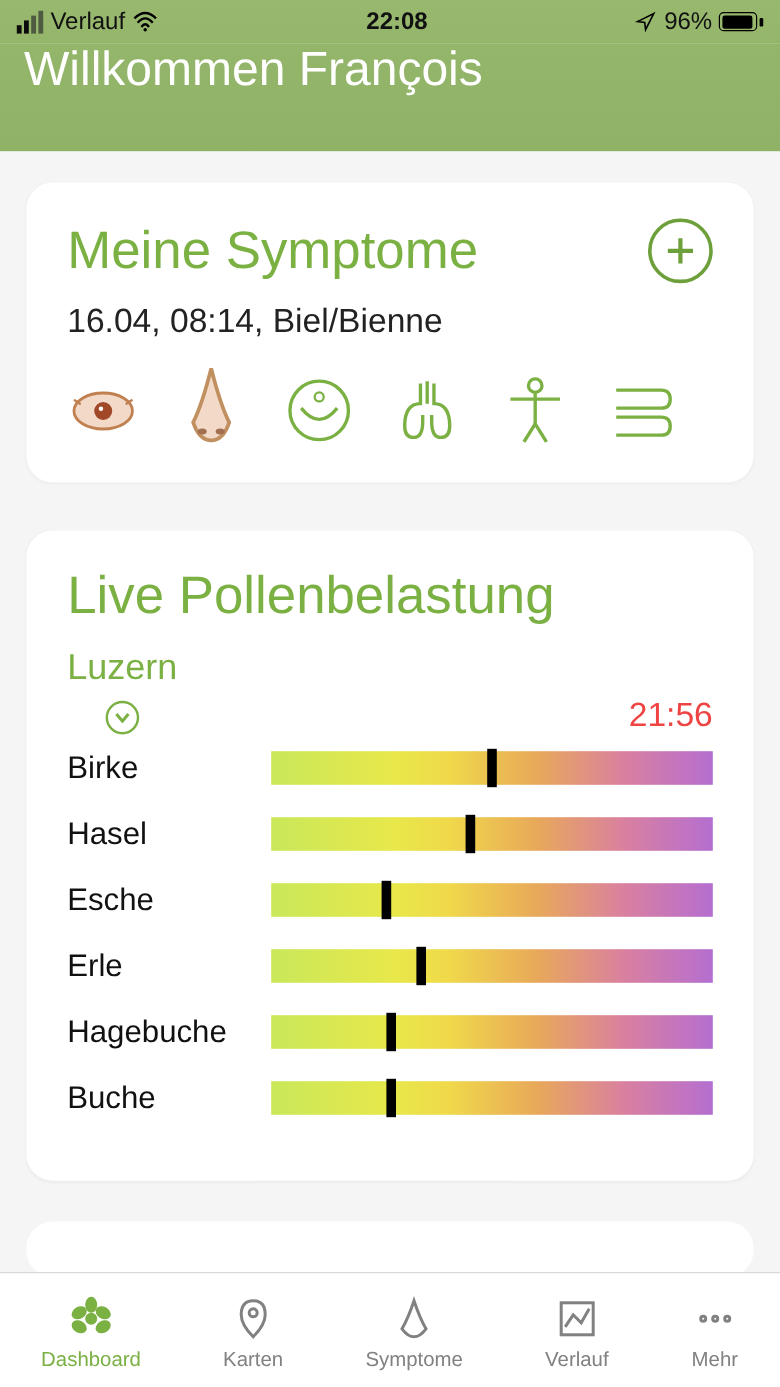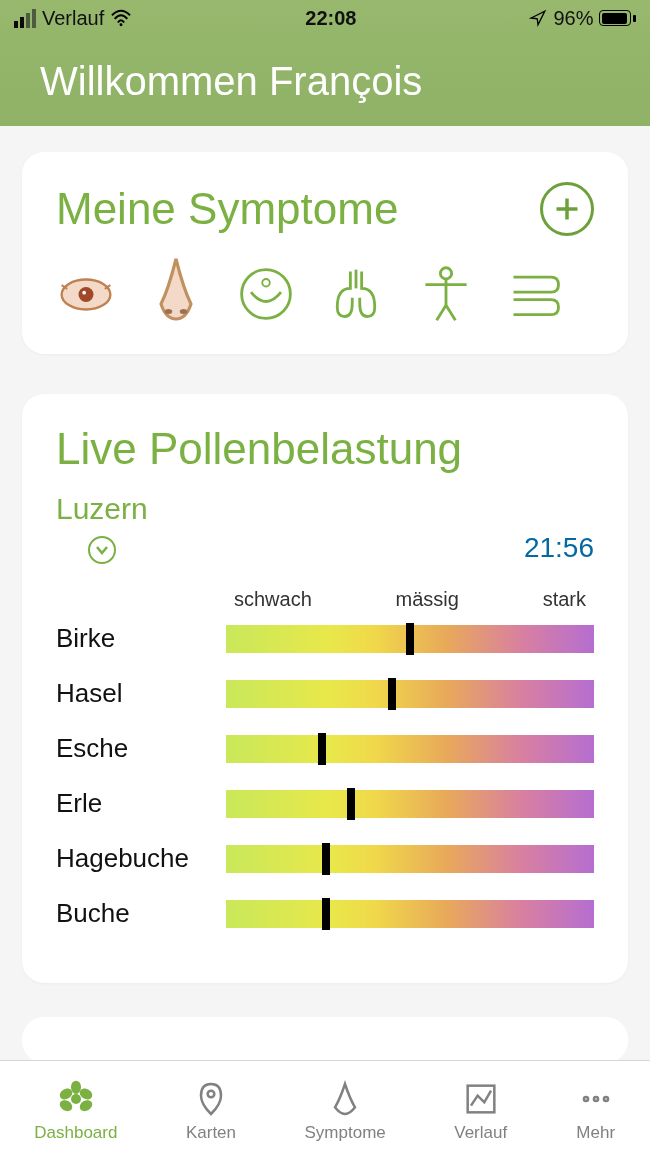--- a/index.html
+++ b/index.html
@@ -11,36 +11,36 @@
   .signal span:nth-child(1){height:7px}
   .signal span:nth-child(2){height:11px}
   .signal span:nth-child(3){height:15px;background:#4f5b40}
   .signal span:nth-child(4){height:19px;background:#4f5b40}
   .wifi { width: 22px; height: 18px; }
   .nav-arrow { width: 18px; height:18px; }
   .battery { display:flex; align-items:center; gap:2px; }
   .battery .body { width:32px;height:16px;border:1.5px solid #000;border-radius:4px;position:relative; }
   .battery .fill { position:absolute;left:1.5px;top:1.5px;bottom:1.5px;right:3px;background:#000;border-radius:2px; }
   .battery .tip { width:2.5px;height:7px;background:#000;border-radius:1px; }
-  .header { height: 90px; background: linear-gradient(180deg,#94b66b,#8fb267); display:flex; align-items:center; padding:0 40px; }
+  .header { height: 90px; background: linear-gradient(180deg,#94b66b,#8fb267); display:flex; align-items:flex-start; padding:0 20px; }
   .header-title { color:#fff; font-size:40px; font-weight:400; }
   .content { padding: 26px 22px 0 22px; height: calc(1156px - 36px - 90px - 96px); overflow:hidden; }
   .card { background:#fff; border-radius:22px; padding:30px 34px; margin-bottom:40px; box-shadow:0 1px 3px rgba(0,0,0,0.04); }
   .card-head { display:flex; justify-content:space-between; align-items:center; }
   .card-title { color:#7bb043; font-size:44px; font-weight:400; }
   .plus-btn { width:54px;height:54px;border:3px solid #6da03a;border-radius:50%; display:flex;align-items:center;justify-content:center; cursor:pointer; }
   .plus-btn svg { width:28px;height:28px;stroke:#6da03a;stroke-width:3; }
   .symptom-meta { color:#222;font-size:28px;margin-top:16px;font-weight:400; }
   .symptom-icons { display:flex;gap:30px;margin-top:28px;align-items:center;flex-wrap:wrap; }
   .sym-icon { width:60px;height:60px;display:flex;align-items:center;justify-content:center; }
   .pollen-head { display:flex;justify-content:space-between;align-items:flex-end;margin-top:18px; }
   .location-btn { display:flex;align-items:center;gap:10px;color:#7bb043;font-size:30px;font-weight:400;cursor:pointer;flex-direction:column; }
   .chev-circ { width:28px;height:28px;border:2px solid #7bb043;border-radius:50%;display:flex;align-items:center;justify-content:center; }
   .chev-circ svg{width:14px;height:10px;stroke:#7bb043;stroke-width:2.5;fill:none;}
-  .pollen-time { color:#0369a1;font-size:28px;font-weight:400; }
+  .pollen-time { color:#ef4444;font-size:28px;font-weight:400; }
   .scale-labels { display:flex;margin-top:24px;font-size:20px;color:#333; }
   .scale-labels .spacer { width:170px; }
   .scale-labels .labs { flex:1;display:flex;justify-content:space-between;padding:0 8px; }
   .pollen-rows { margin-top:12px; }
   .pollen-row { display:flex;align-items:center;margin-bottom:24px; }
   .pollen-name { width:170px;font-size:26px;color:#111; }
   .pollen-bar-wrap { flex:1;height:28px;position:relative;border-radius:2px;overflow:visible; }
   .pollen-bar { position:absolute;inset:0;background:linear-gradient(90deg,#c9e85a 0%,#e8e84a 28%,#f0d94a 40%,#e8a95a 60%,#d980a0 80%,#b56ed0 100%); }
   .pollen-marker { position:absolute;top:-2px;width:8px;height:32px;background:#000; }
   .tabbar { position:absolute;bottom:0;left:0;right:0;height:96px;background:#fff;border-top:1px solid #d8d8d8;display:flex;justify-content:space-around;align-items:center;padding:6px 0 2px; }
@@ -92,20 +92,21 @@
   <div class="card">
     <div class="card-head">
       <div class="card-title">Meine Symptome</div>
       <div class="plus-btn">
         <svg viewBox="0 0 24 24" fill="none">
           <line x1="12" y1="3" x2="12" y2="21"></line>
             <line x1="3" y1="12" x2="21" y2="12"></line>
         </svg>
       </div>
     </div>
+    <div class="symptom-meta">16.04, 08:14, Biel/Bienne</div>
     <div class="symptom-icons">
       <div class="sym-icon">
         <svg viewBox="0 0 64 48">
             <ellipse cx="32" cy="24" rx="26" ry="16" fill="#f2d9c8" stroke="#c08050" stroke-width="2.5"></ellipse>
             <circle cx="32" cy="24" r="8" fill="#a04828"></circle>
             <circle cx="30" cy="22" r="2" fill="#fff"></circle>
             <line x1="6" y1="14" x2="12" y2="18" stroke="#c08050" stroke-width="2"></line>
             <line x1="58" y1="14" x2="52" y2="18" stroke="#c08050" stroke-width="2"></line>
           </svg>
       </div>
@@ -154,28 +155,20 @@
       <div class="location-btn">
         <span>Luzern</span>
         <span class="chev-circ">
           <svg viewBox="0 0 14 10">
               <polyline points="2,2 7,8 12,2"></polyline>
             </svg>
         </span>
       </div>
       <div class="pollen-time">21:56</div>
     </div>
-    <div class="scale-labels">
-      <div class="spacer"></div>
-      <div class="labs">
-        <span>schwach</span>
-        <span>mässig</span>
-        <span>stark</span>
-      </div>
-    </div>
     <div class="pollen-rows" id="pollen-rows">
         <div class="pollen-row">
           <div class="pollen-name">Birke</div>
           <div class="pollen-bar-wrap">
             <div class="pollen-bar"></div>
             <div class="pollen-marker" style="left:49%"></div>
           </div>
         </div>
         <div class="pollen-row">
           <div class="pollen-name">Hasel</div>

